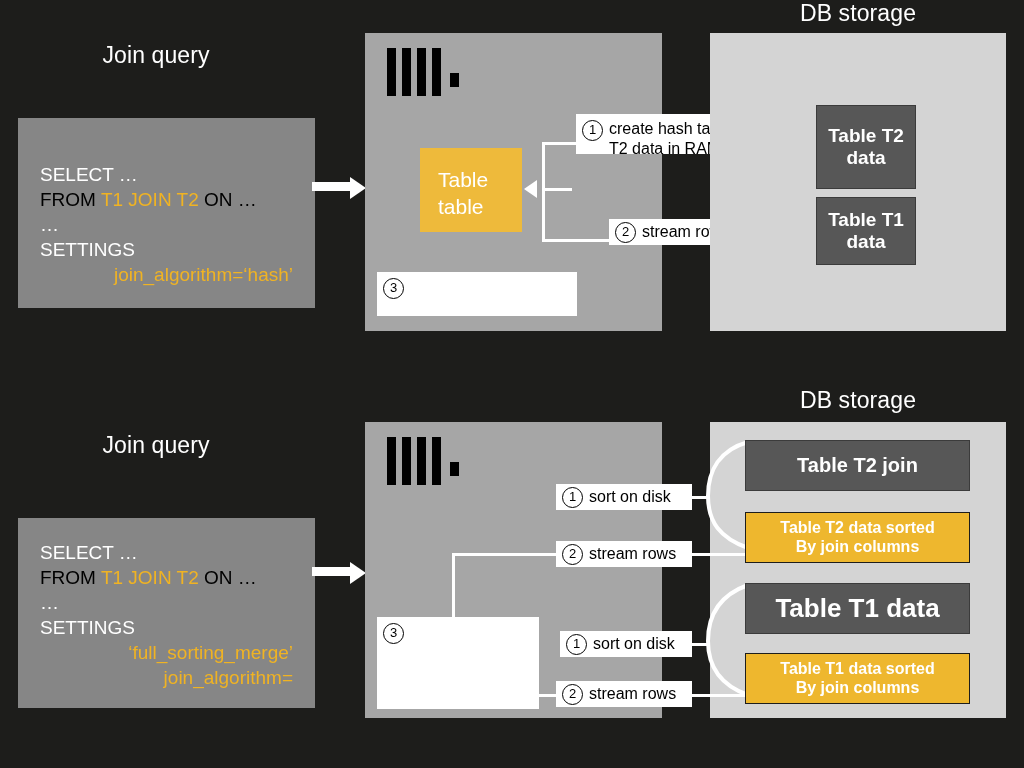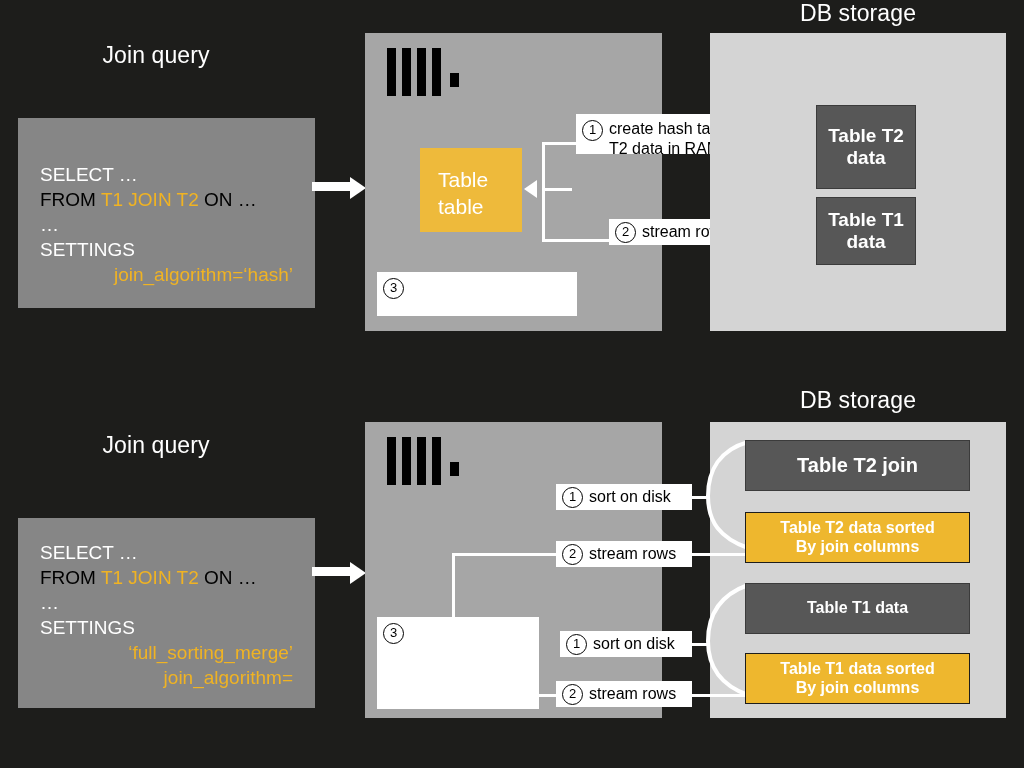--- a/index.html
+++ b/index.html
@@ -271,21 +271,21 @@
 
   <div class="abs chip" style="left:745px;top:440px;width:225px;height:51px;font-size:20px;">
     <div>Table T2 join</div>
   </div>
   <div class="abs chip sorted" style="left:745px;top:512px;width:225px;height:51px;font-size:16px;">
     <div>
       <div>Table T2 data sorted</div>
       <div>By join columns</div>
     </div>
   </div>
-  <div class="abs chip" style="left:745px;top:583px;width:225px;height:51px;font-size:16px;">
+  <div class="abs chip" style="left:745px;top:583px;width:225px;height:51px;font-size:26px;">
     <div>Table T1 data</div>
   </div>
   <div class="abs chip sorted" style="left:745px;top:653px;width:225px;height:51px;font-size:16px;">
     <div>
       <div>Table T1 data sorted</div>
       <div>By join columns</div>
     </div>
   </div>
 
 </div>

